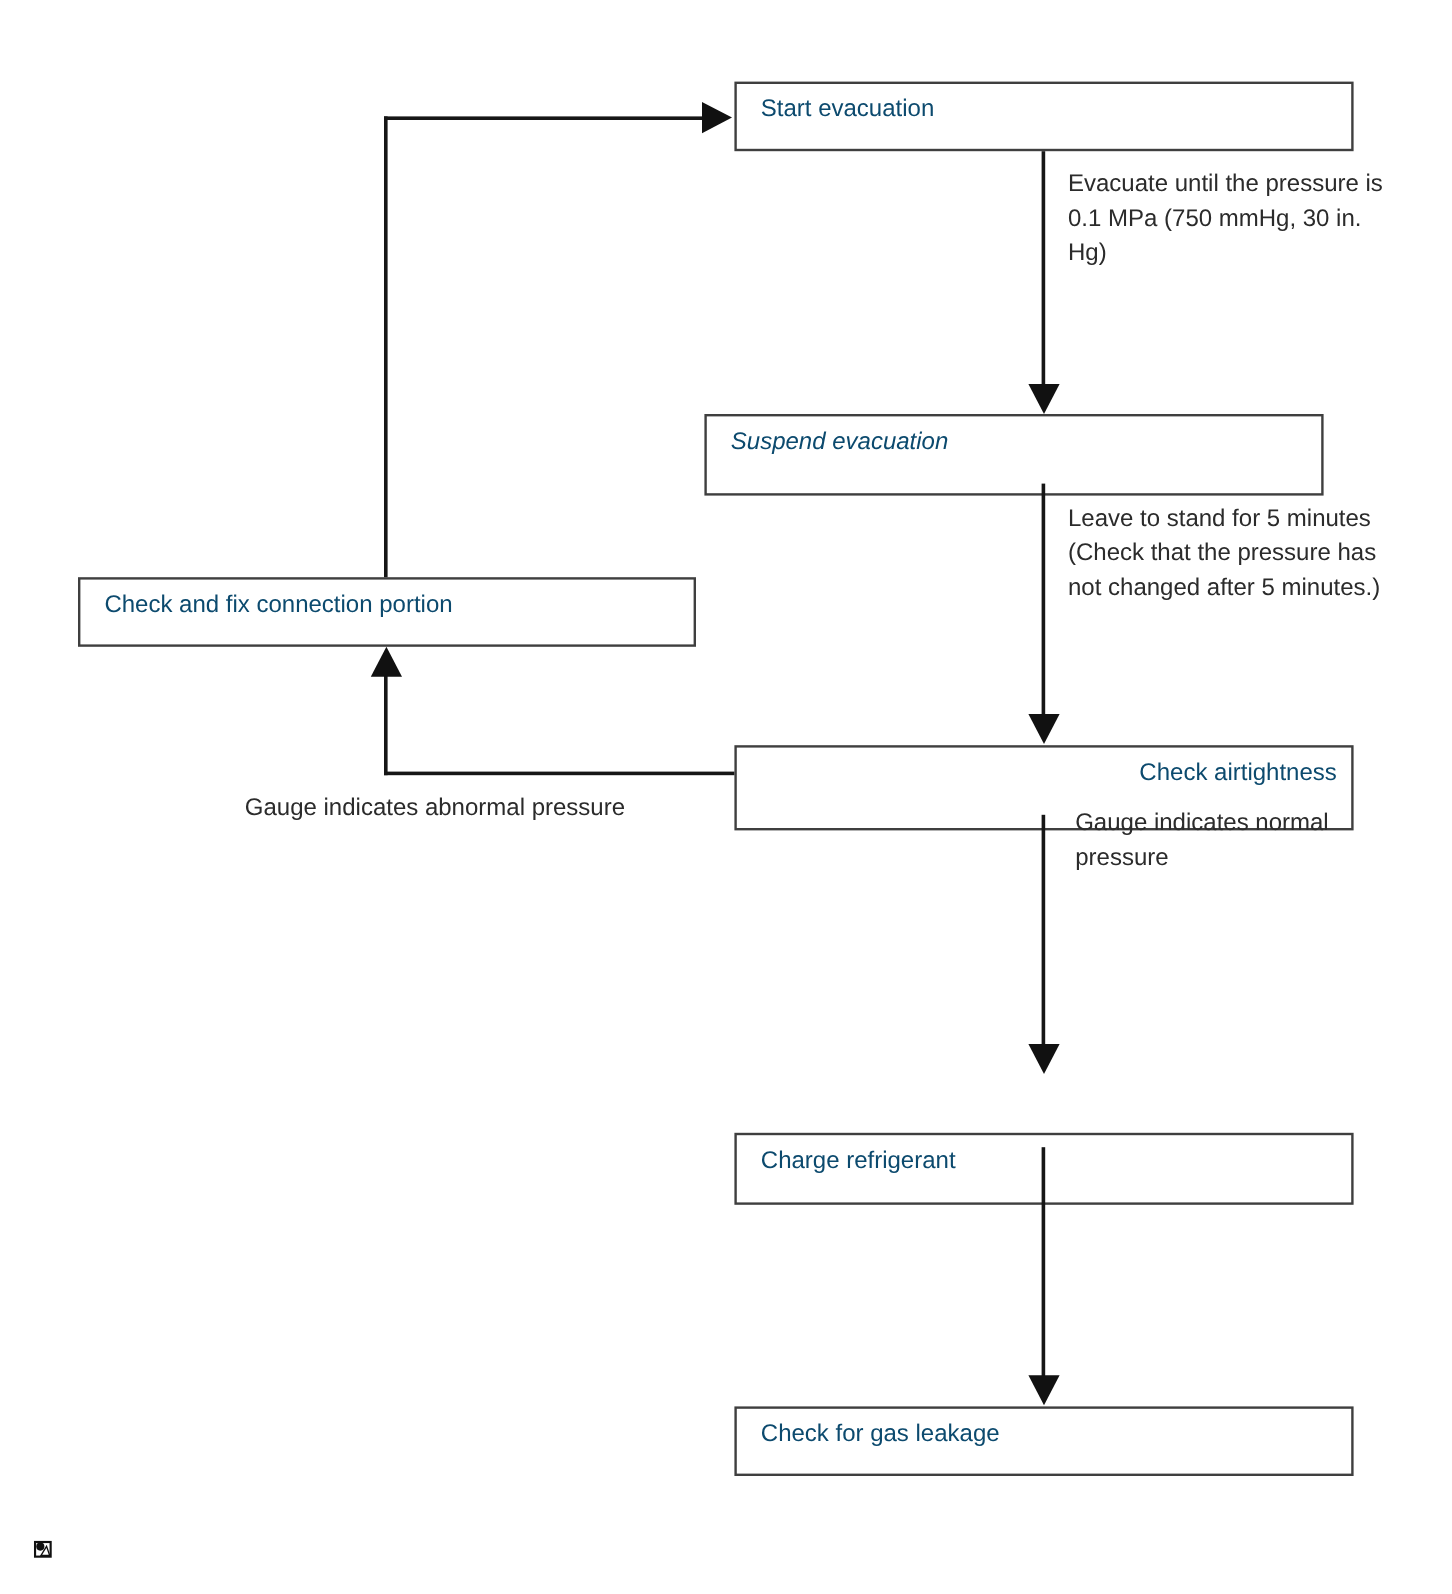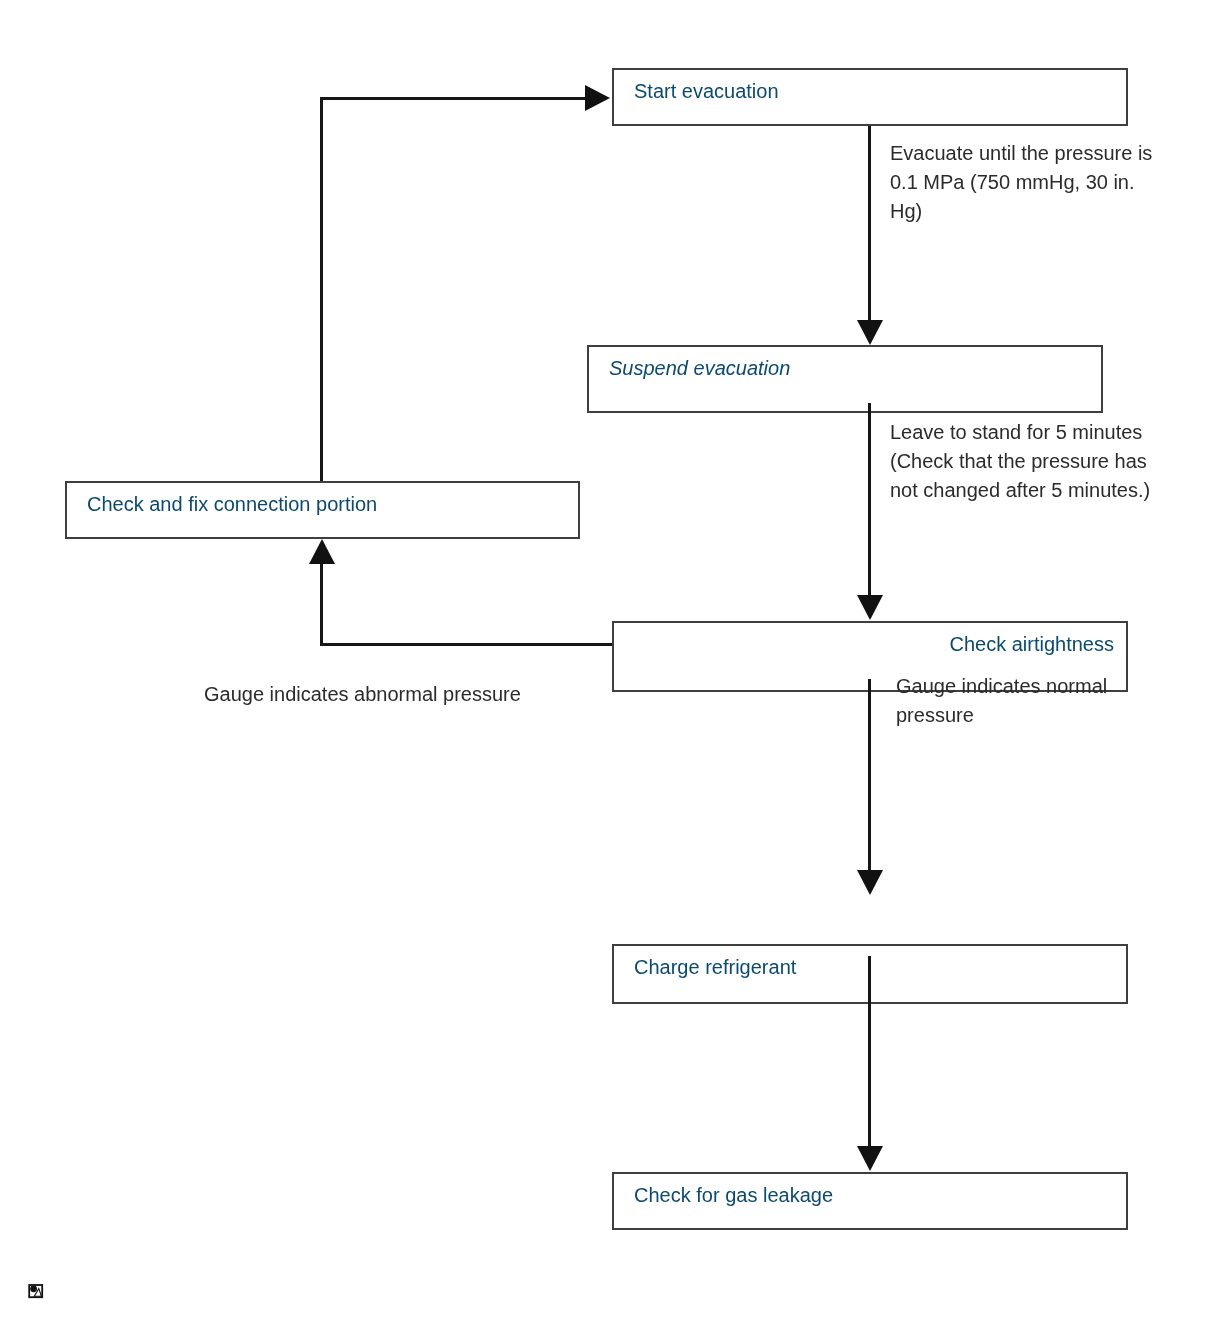--- a/index.html
+++ b/index.html
@@ -99,21 +99,21 @@
 0.1 MPa (750 mmHg, 30 in.
 Hg)</div>
 
   <div class="note" style="left:890px; top:418px; width:330px;">Leave to stand for 5 minutes
 (Check that the pressure has
 not changed after 5 minutes.)</div>
 
   <div class="note" style="left:896px; top:672px; width:280px;">Gauge indicates normal
 pressure</div>
 
-  <div class="note" style="left:204px; top:659px; width:400px;margin-top:21px;">Gauge indicates abnormal pressure</div>
+  <div class="note" style="left:204px; top:659px; width:400px;">Gauge indicates abnormal pressure</div>
 
   <span class="corner-icon">
     <svg width="16" height="16" viewBox="0 0 16 16">
       <rect x="1.2" y="2" width="13" height="12.2" fill="#ffffff" stroke="#111111" stroke-width="1.8"></rect>
       <circle cx="5.6" cy="5.8" r="3.4" fill="#111111"></circle>
       <polygon points="6.2,13.2 10.8,5.6 13.4,13.2" fill="#ffffff" stroke="#111111" stroke-width="1.1"></polygon>
     </svg>
   </span>
 
 </div>

